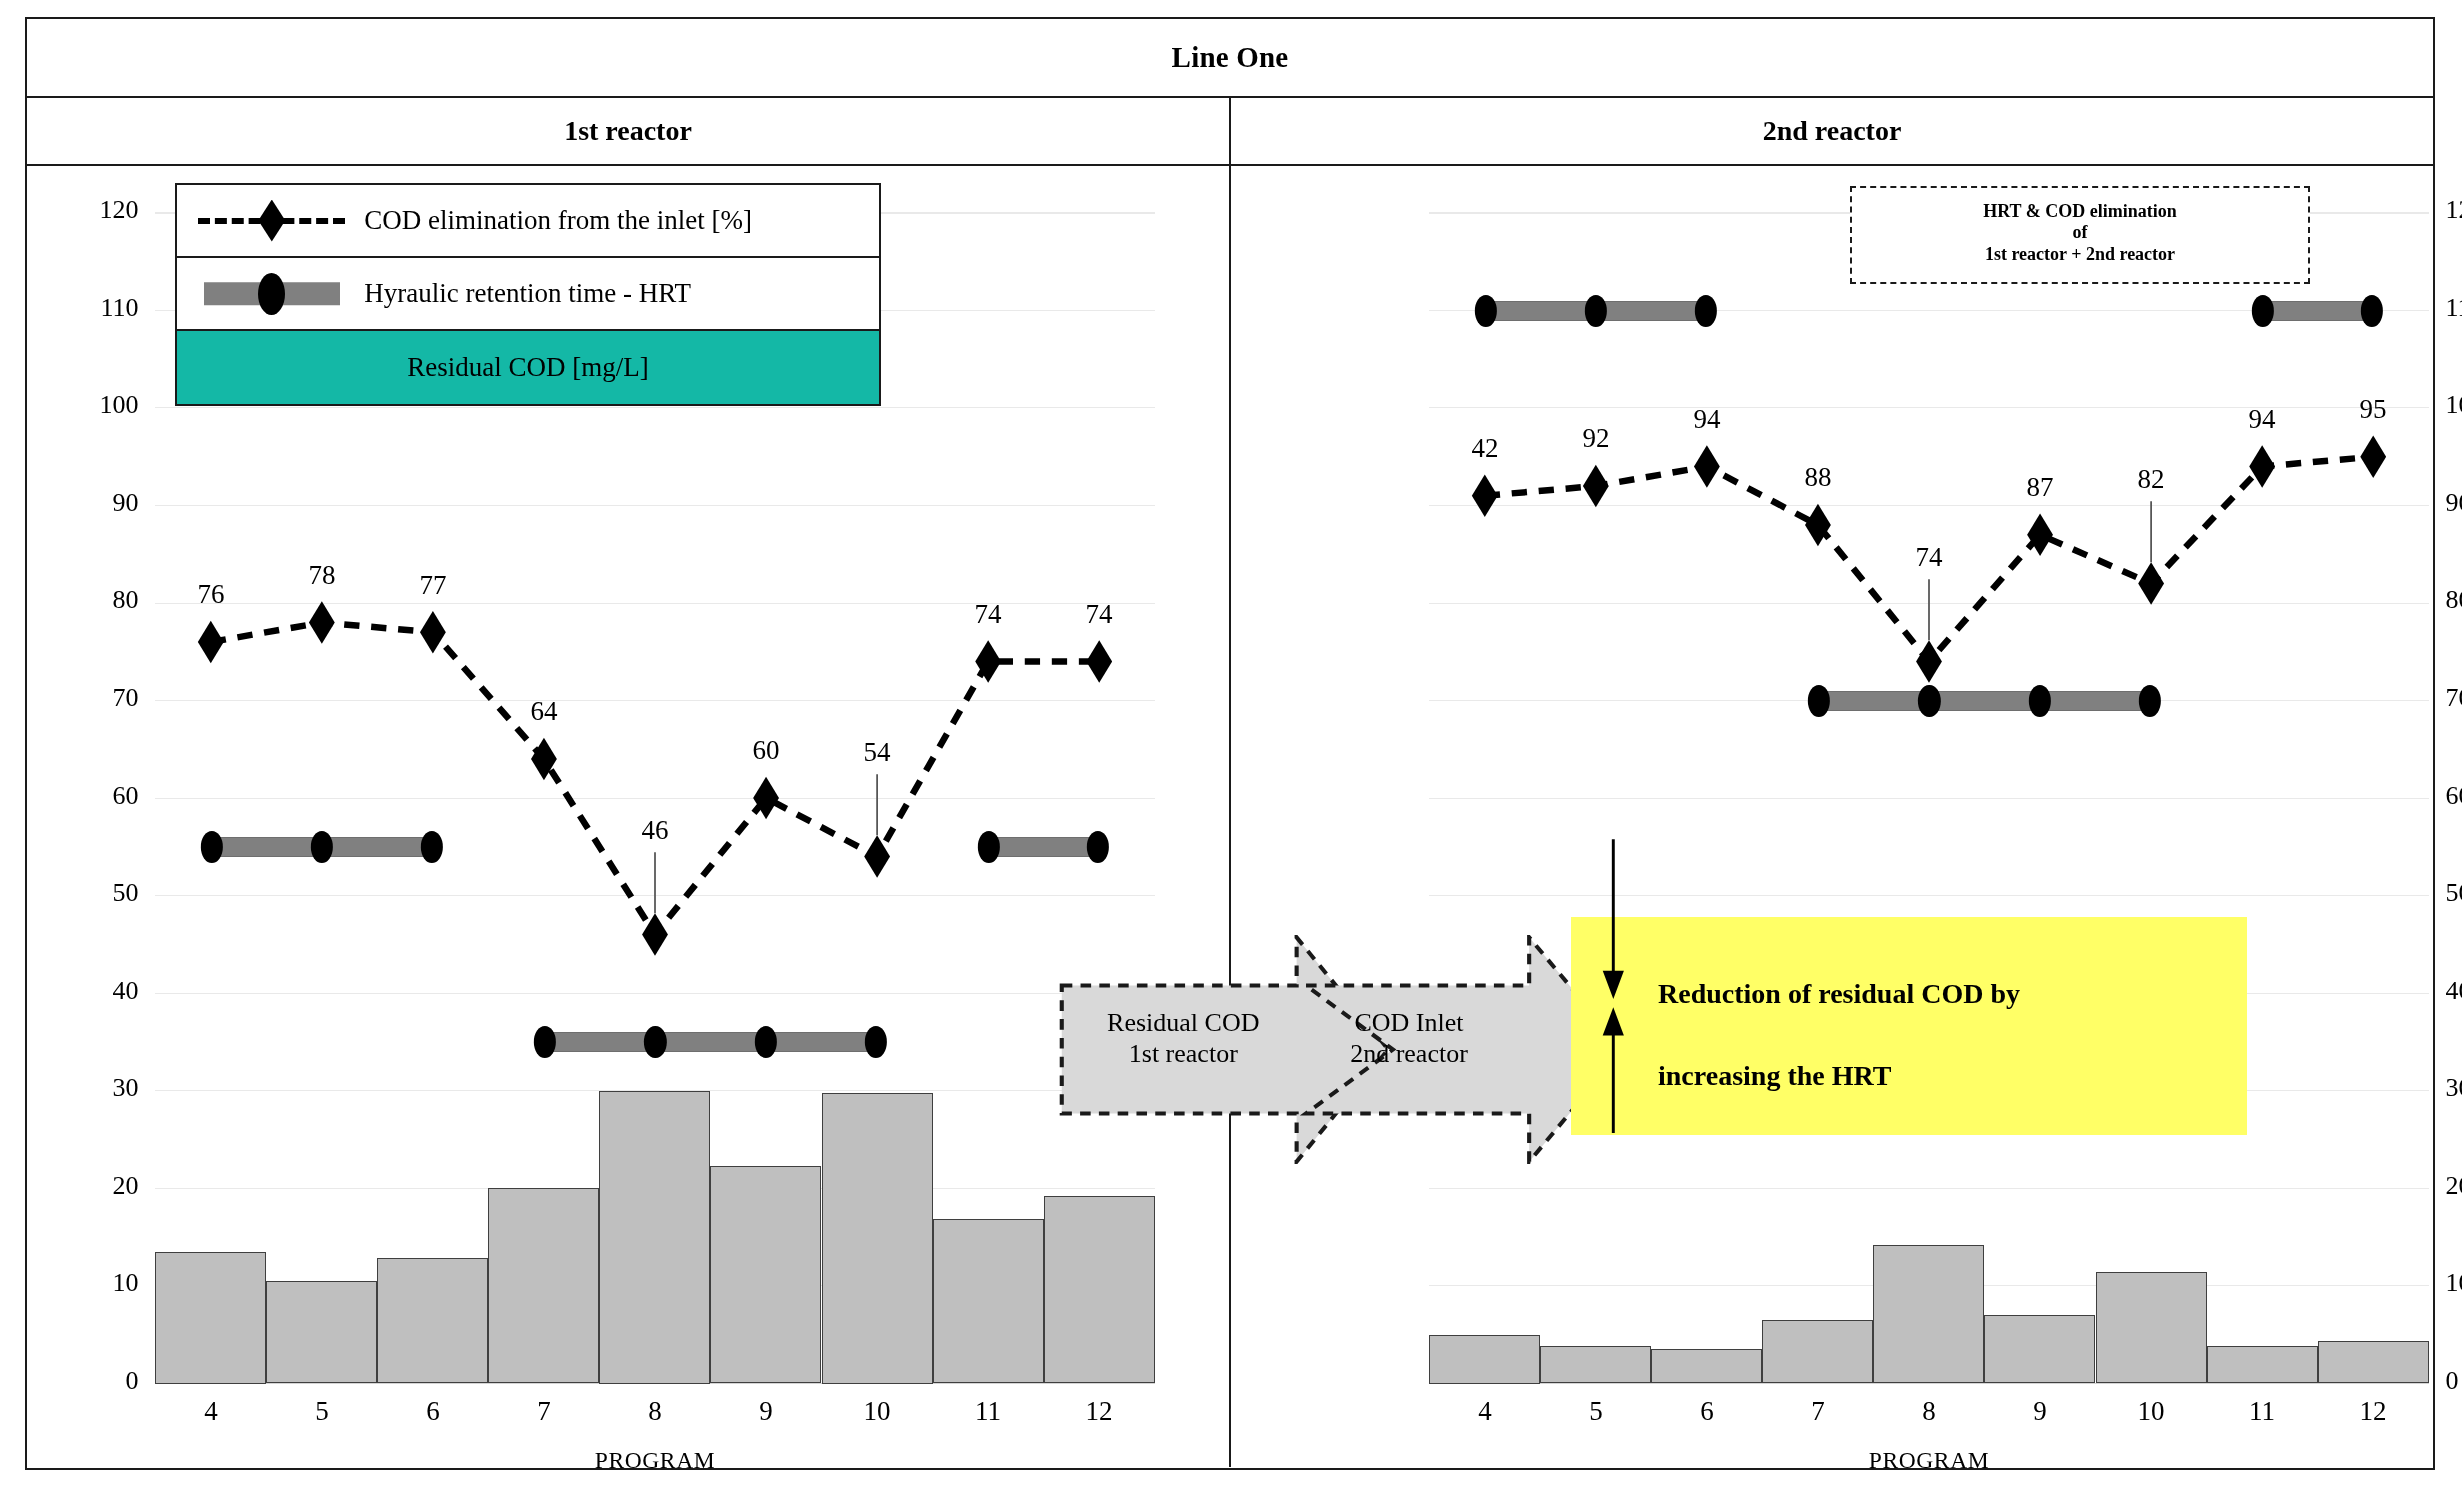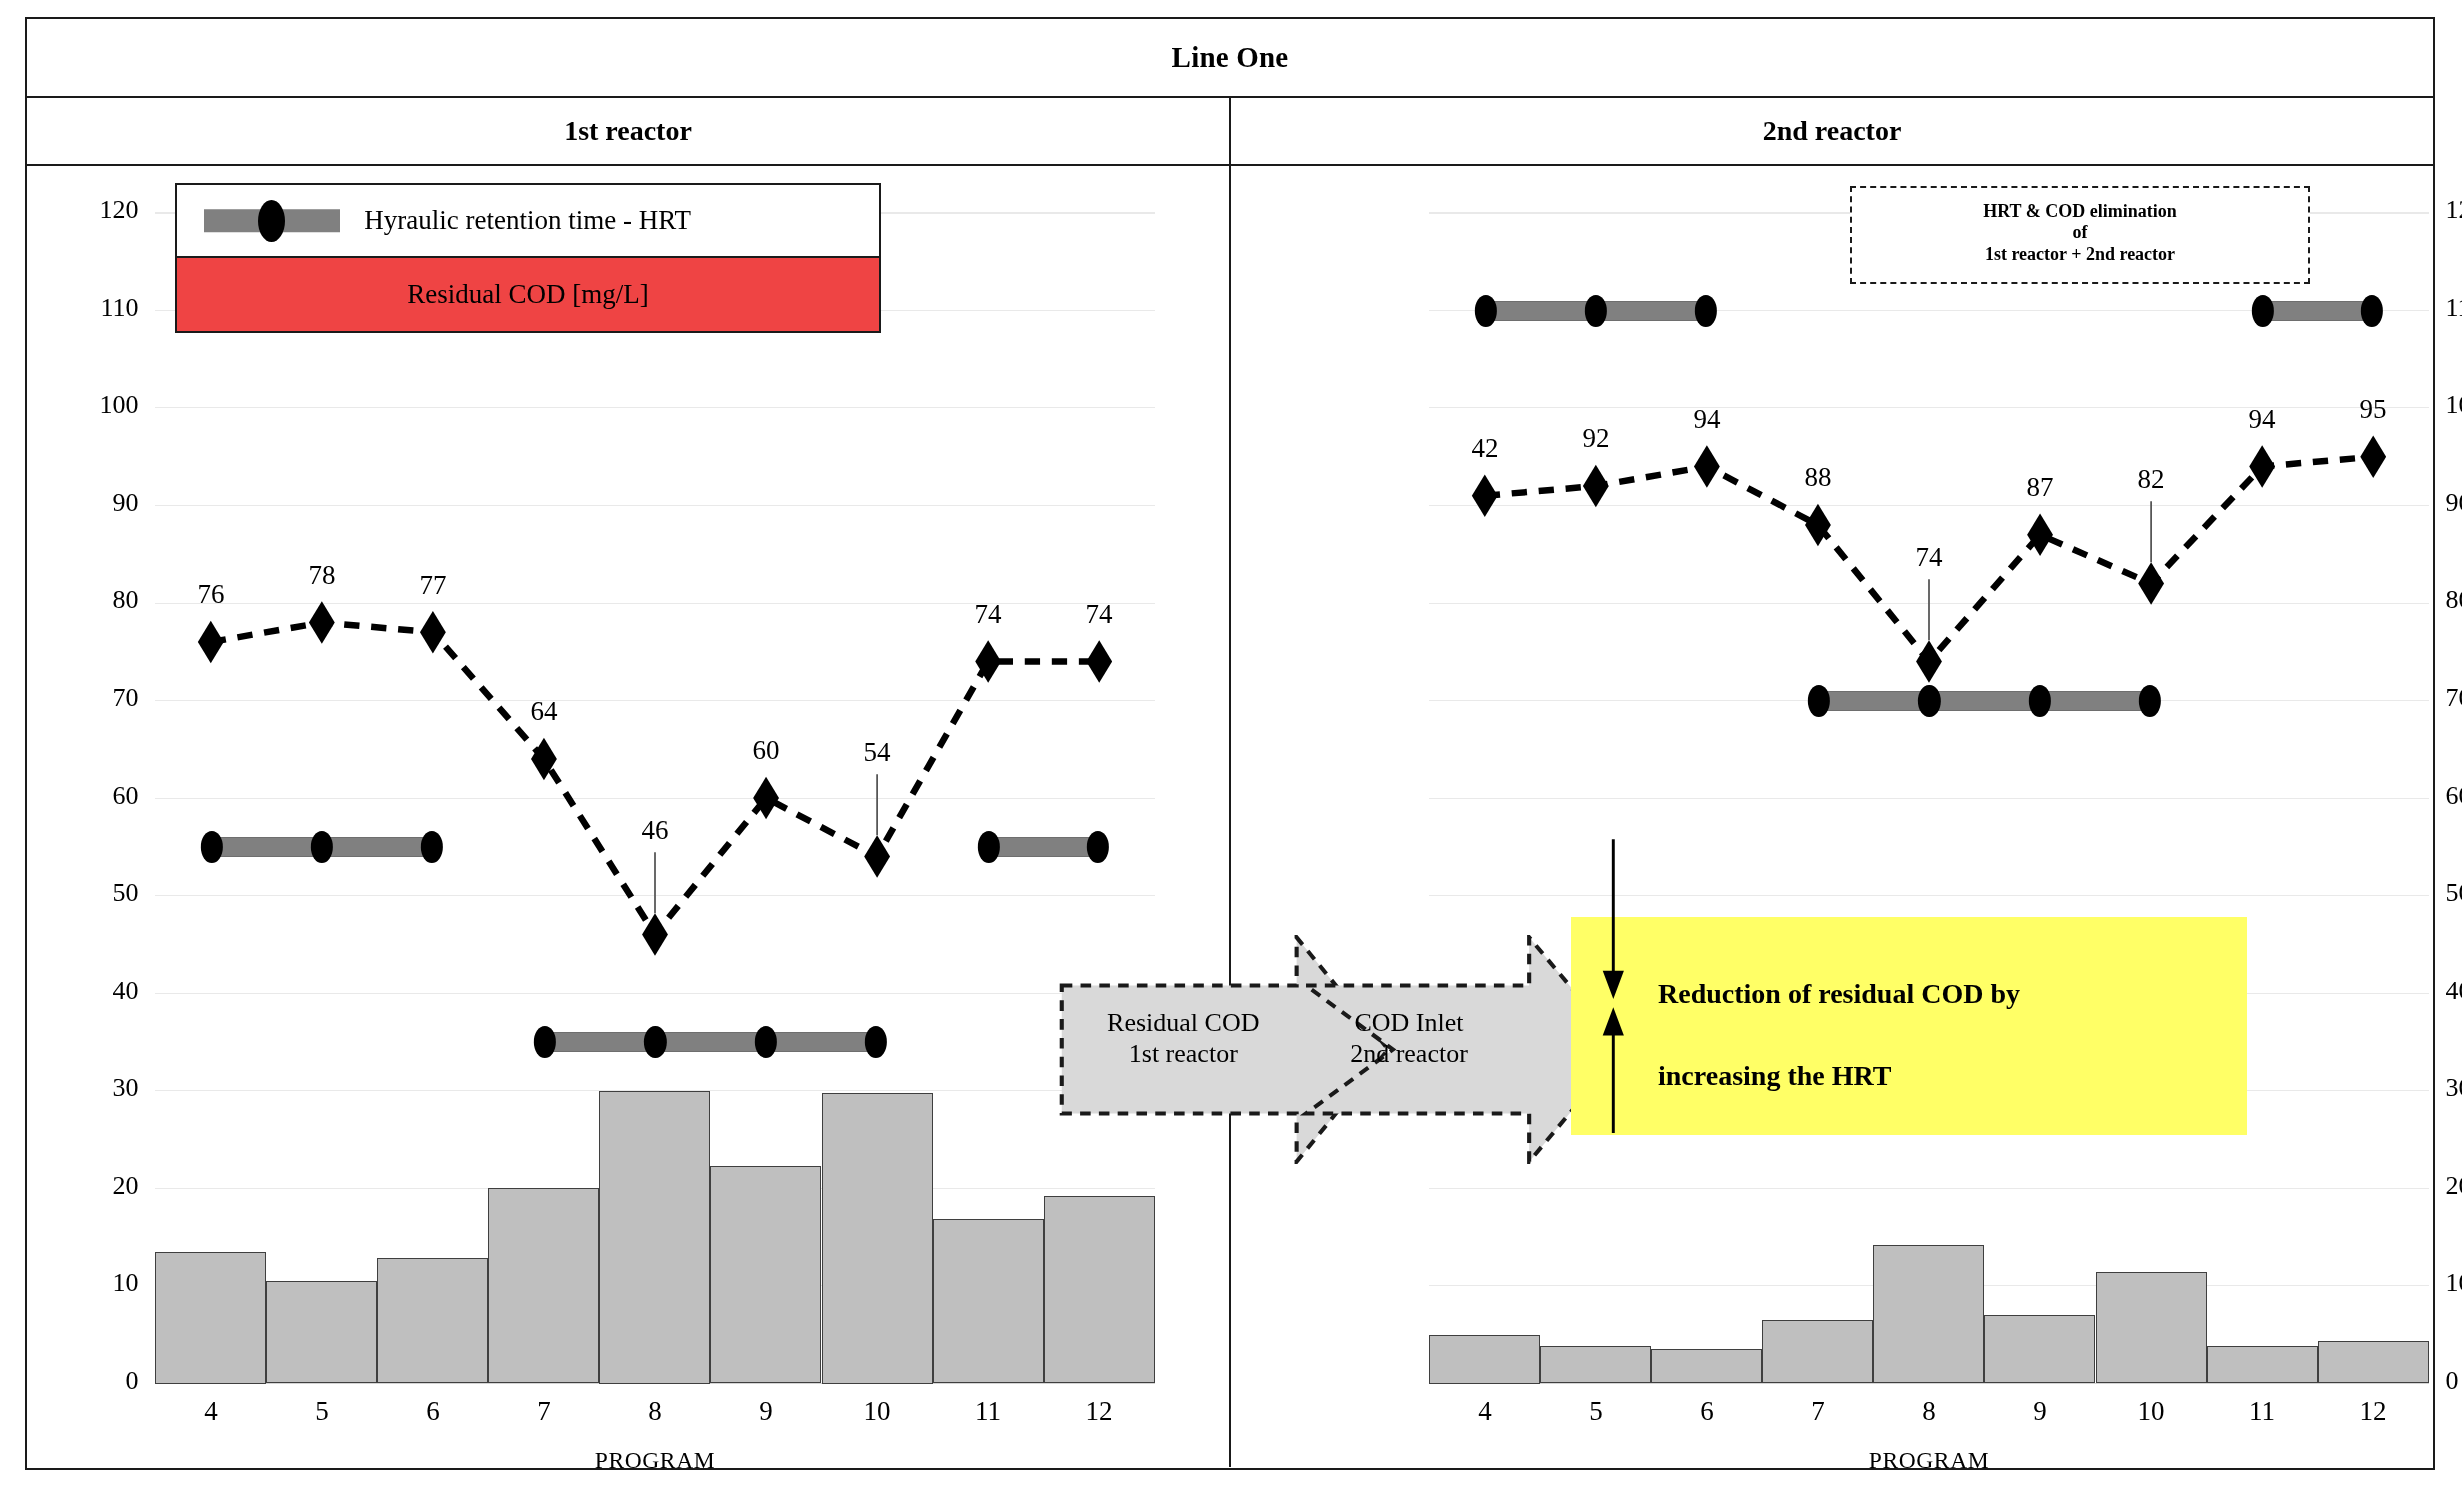--- a/index.html
+++ b/index.html
@@ -43,21 +43,21 @@
   .hrt .cap{position:absolute;top:50%;width:22.3px;height:32px;background:#000;border-radius:50%;transform:translate(-50%,-50%);}
 
   .xtick{position:absolute;top:calc(100% + 13px);font-size:27px;transform:translateX(-50%);}
   .xaxis-title{position:absolute;top:calc(100% + 64px);left:50%;transform:translateX(-50%);font-size:23.5px;letter-spacing:0.6px;}
 
   
   .legend{position:absolute;left:148px;top:17.6px;width:706px;border:2.4px solid #1a1a1a;box-sizing:border-box;background:#fff;}
   .legend-row{display:flex;align-items:center;border-bottom:2.4px solid #1a1a1a;box-sizing:border-box;height:73px;padding-left:15.3px;}
   .legend-row:last-child{border-bottom:none;}
   .legend-row.center{justify-content:center;padding-left:0;}
-  .legend-row.grey{background:#ef4444;}
+  .legend-row.grey{background:#14b8a6;}
   .legend-row.blue{background:#dce6f5;}
   .legend-text{font-size:27px;margin-left:13px;}
   .legend-row.center .legend-text{margin-left:0;}
   .swatch{width:159px;flex:0 0 159px;display:flex;align-items:center;justify-content:center;position:relative;height:35px;}
   .sw-dashline{position:absolute;left:5.9px;right:5.9px;top:50%;height:0;border-top:6.5px dashed #000;transform:translateY(-50%);}
   .sw-diamond{position:relative;width:27px;height:42px;background:#000;clip-path:polygon(50% 0,100% 50%,50% 100%,0 50%);}
   .sw-hrtbar{position:absolute;left:11.8px;right:11.8px;top:50%;height:23.5px;background:#808080;transform:translateY(-50%);}
   .sw-circle{position:relative;width:27px;height:42px;background:#000;border-radius:50%;}
 
   
@@ -182,20 +182,27 @@
             <div class="xtick" style="left: 611px;">9</div>
             <div class="xtick" style="left: 722px;">10</div>
             <div class="xtick" style="left: 833px;">11</div>
             <div class="xtick" style="left: 944px;">12</div>
             <div class="xaxis-title">PROGRAM</div>
           </div>
 
         <div class="legend">
           <div class="legend-row">
             <div class="swatch">
+              <span class="sw-dashline"></span>
+              <span class="sw-diamond"></span>
+            </div>
+            <span class="legend-text">COD elimination from the inlet [%]</span>
+          </div>
+          <div class="legend-row">
+            <div class="swatch">
               <span class="sw-hrtbar"></span>
               <span class="sw-circle"></span>
             </div>
             <span class="legend-text">Hyraulic retention time - HRT</span>
           </div>
           <div class="legend-row center grey">
             <span class="legend-text">Residual COD [mg/L]</span>
           </div>
         </div>
       </div>

